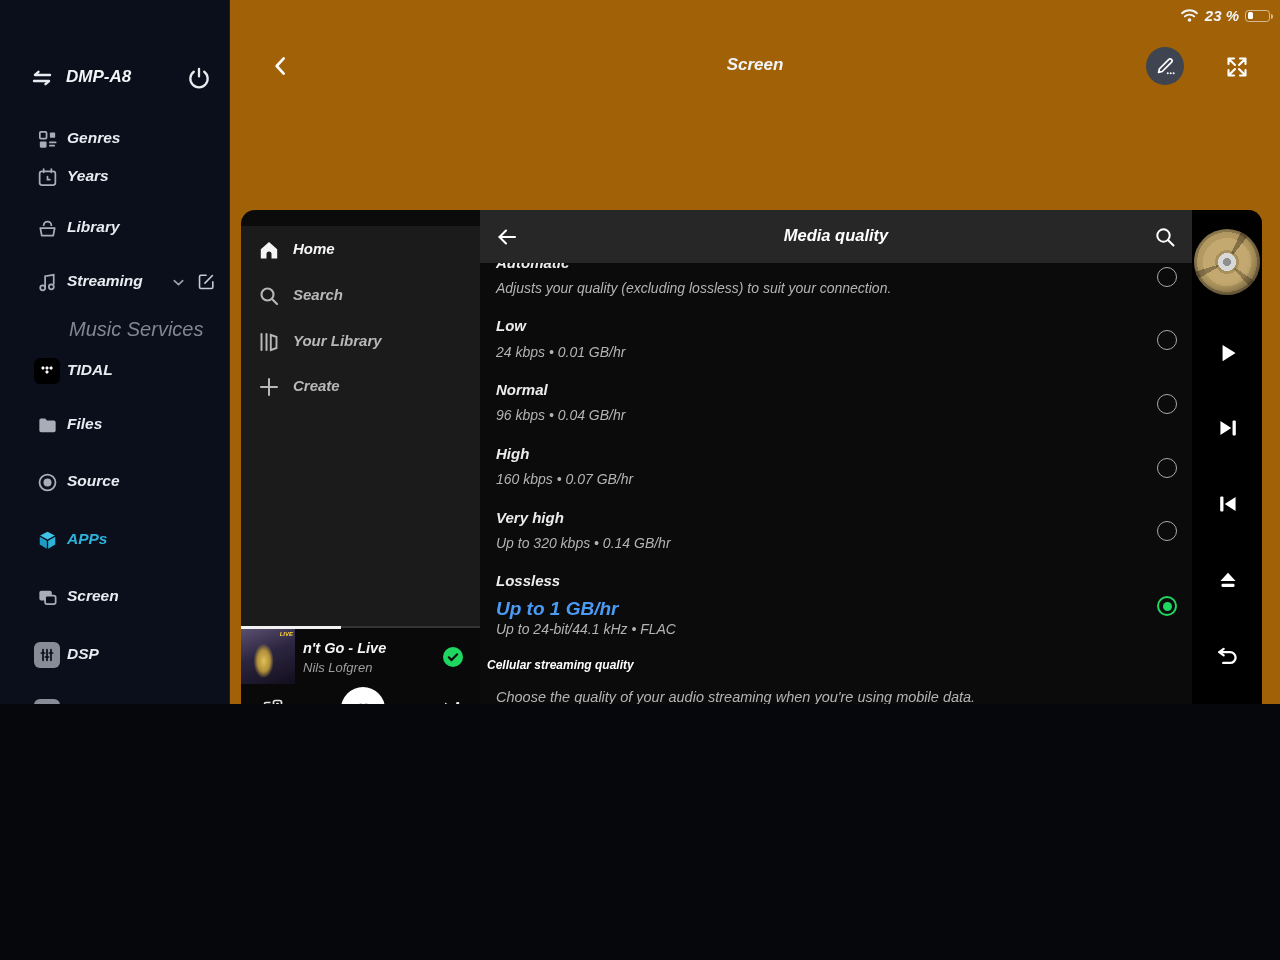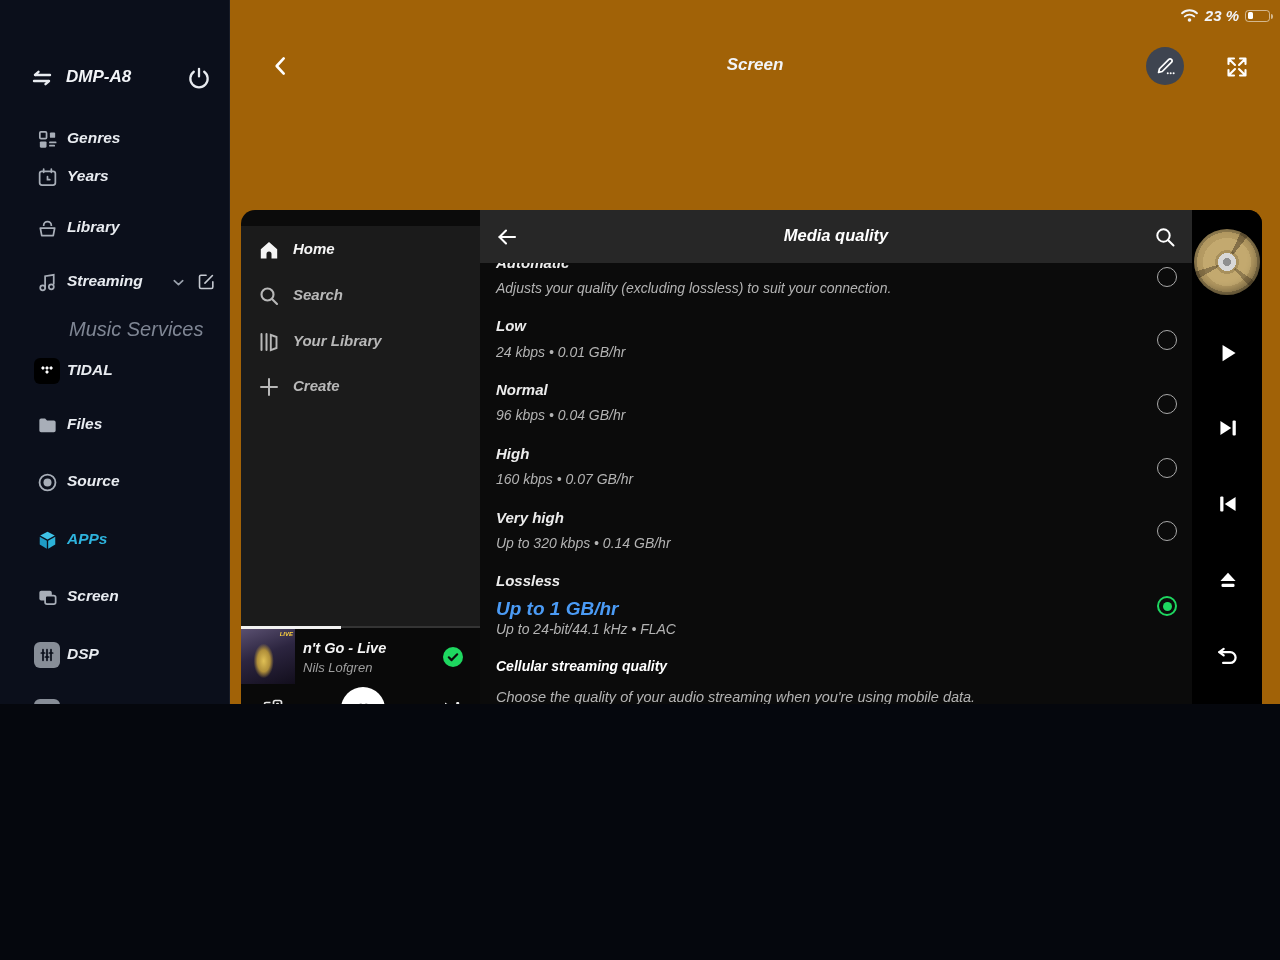--- a/index.html
+++ b/index.html
@@ -69,21 +69,21 @@
   .mq-hdr { position:absolute; left:0; top:0; width:712px; height:53px; background:#272727; z-index:3; }
   .mq-back { position:absolute; left:15px; top:15px; width:24px; height:24px; color:#fff; background:none; border:none; cursor:pointer; }
   .mq-title { position:absolute; left:0; right:0; top:16px; text-align:center; font-size:16.5px; font-weight:bold; color:#fff; }
   .mq-search { position:absolute; left:673px; top:15px; width:24px; height:24px; color:#fff; background:none; border:none; cursor:pointer; }
   .opt-name { position:absolute; left:16px; font-size:15px; font-weight:bold; color:#ececec; }
   .opt-desc { position:absolute; left:16px; font-size:14px; color:#b3b3b3; }
   .opt-link { position:absolute; left:16px; font-size:19px; font-weight:bold; color:#4b9bf5; }
   .radio { position:absolute; left:677px; width:20px; height:20px; border-radius:50%; border:1.5px solid #a9a9a9; cursor:pointer; }
   .radio.sel { border:2px solid #1ed760; }
   .radio.sel::after { content:""; position:absolute; left:3.5px; top:3.5px; width:9px; height:9px; border-radius:50%; background:#1ed760; }
-  .mq-sec-title { position:absolute; left:16px; font-size:14px; font-weight:bold; color:#fff; }
+  .mq-sec-title { position:absolute; left:7px; font-size:12px; font-weight:bold; color:#fff; }
   .mq-sec-desc { position:absolute; left:16px; font-size:14.5px; color:#b3b3b3; }
 
   .strip { position:absolute; left:951px; top:0; width:70px; height:512px; background:#000; }
   .disc { position:absolute; left:17px; top:19px; width:66px; height:66px; margin-left:-15px; border-radius:50%;
           background: radial-gradient(circle, #8f8f8f 0 4px, #d8d8d8 4px 9px, #a8905c 9px 12px, #c3a96f 12px 24px, #b49a62 24px 30px, #8e7a4e 30px 33px);
           box-shadow: inset -3px -4px 8px rgba(0,0,0,.35); }
   .disc::after { content:""; position:absolute; inset:0; border-radius:50%;
           background: conic-gradient(from 25deg, rgba(30,20,10,.38) 0 14deg, transparent 14deg 100deg, rgba(30,20,10,.3) 100deg 112deg, transparent 112deg 215deg, rgba(30,20,10,.34) 215deg 228deg, transparent 228deg 360deg);
           -webkit-mask: radial-gradient(circle, transparent 0 10px, #000 10px); mask: radial-gradient(circle, transparent 0 10px, #000 10px); }
   .strip-btn { position:absolute; left:23px; width:26px; height:26px; color:#fff; background:none; border:none; cursor:pointer; }

